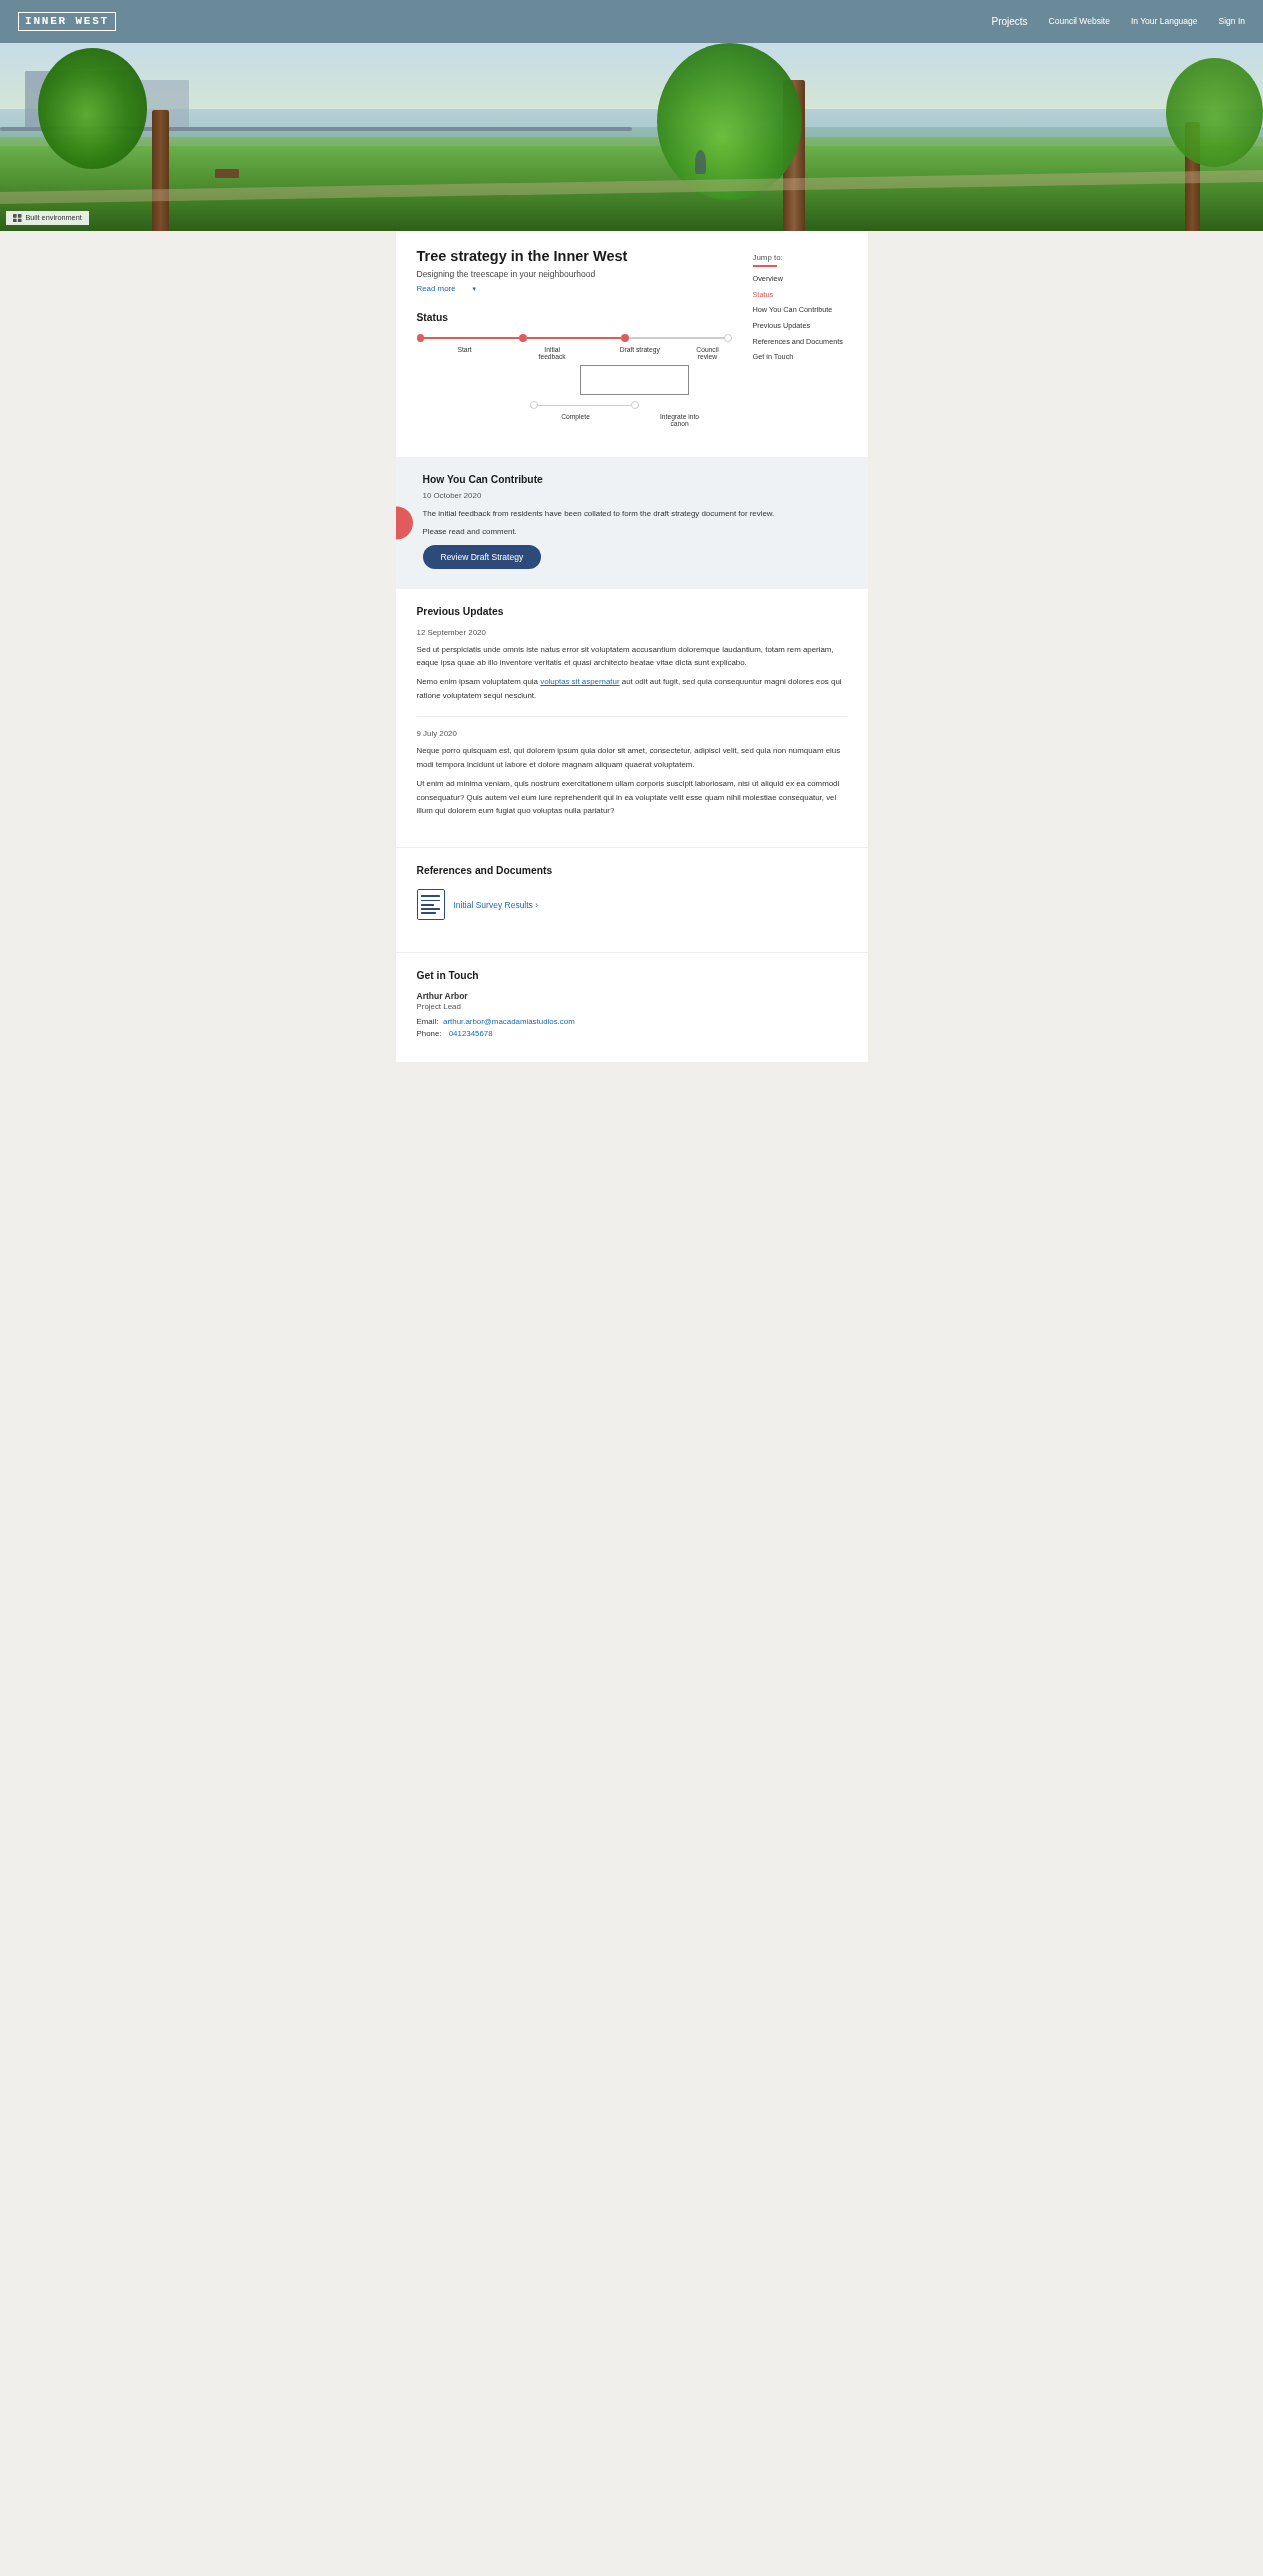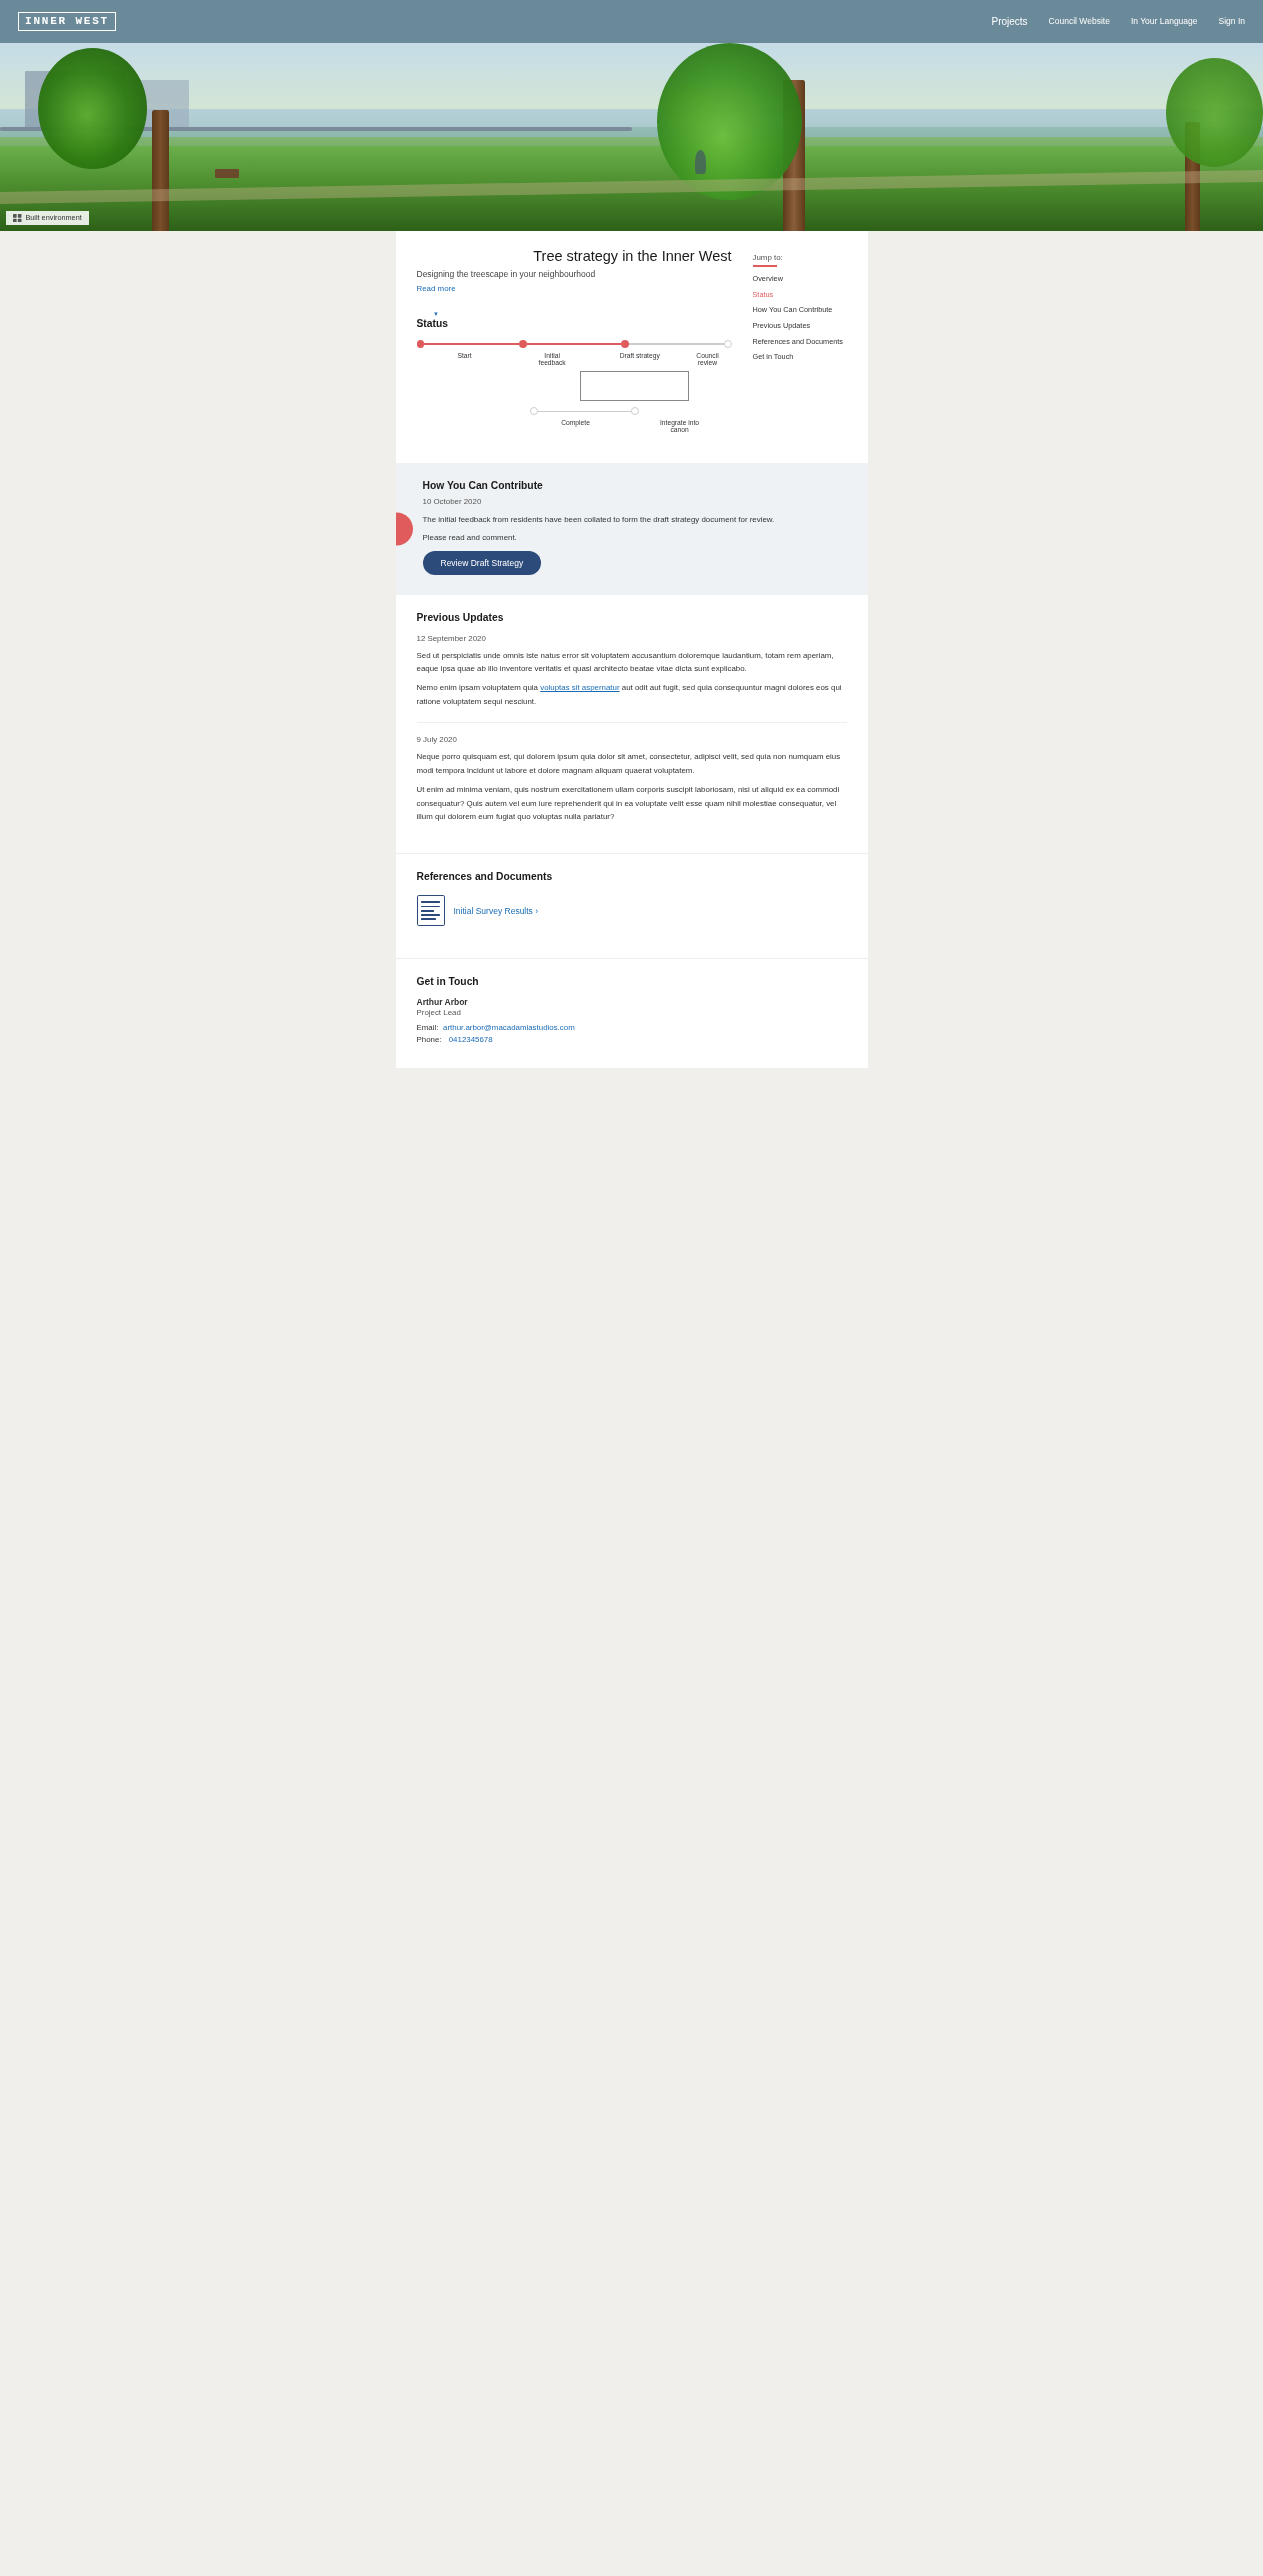--- a/index.html
+++ b/index.html
@@ -55,23 +55,23 @@
         <rect x="8" y="8" width="6" height="6" rx="1"></rect>
       </svg>
     <span>Built environment</span>
   </div>
 </div>
 
 <div style="max-width:472px;margin:0 auto;background:#fff;">
 
   <div style="padding:17px 21px 12px 21px;display:flex;gap:21px;">
     <div style="flex:1;">
-      <h1 style="font-size:14.5px;font-weight:normal;color:#1a1a1a;margin-bottom:4.8px;text-align:right;">Tree strategy in the Inner West</h1>
+      <h1 style="font-size:14.5px;font-weight:bold;color:#1a1a1a;margin-bottom:4.8px;">Tree strategy in the Inner West</h1>
       <p style="font-size:8.5px;color:#444;margin-bottom:4.8px;">Designing the treescape in your neighbourhood</p>
-      <a style="color:#1a6bb5;font-size:7.9px;cursor:pointer;text-decoration:none;display:inline-flex;align-items:center;gap:17px;margin-bottom:0;flex-direction:column;">
+      <a style="color:#1a6bb5;font-size:7.9px;cursor:pointer;text-decoration:none;display:inline-flex;align-items:center;gap:17px;margin-bottom:19px;">
         <span>Read more</span>
         <span style="font-size:6.7px;">▾</span>
       </a>
 
       
       <div>
         <h2 style="font-size:10.3px;font-weight:bold;margin-bottom:11px;color:#1a1a1a;">Status</h2>
 
         <div style="margin-bottom:18px;">
           

